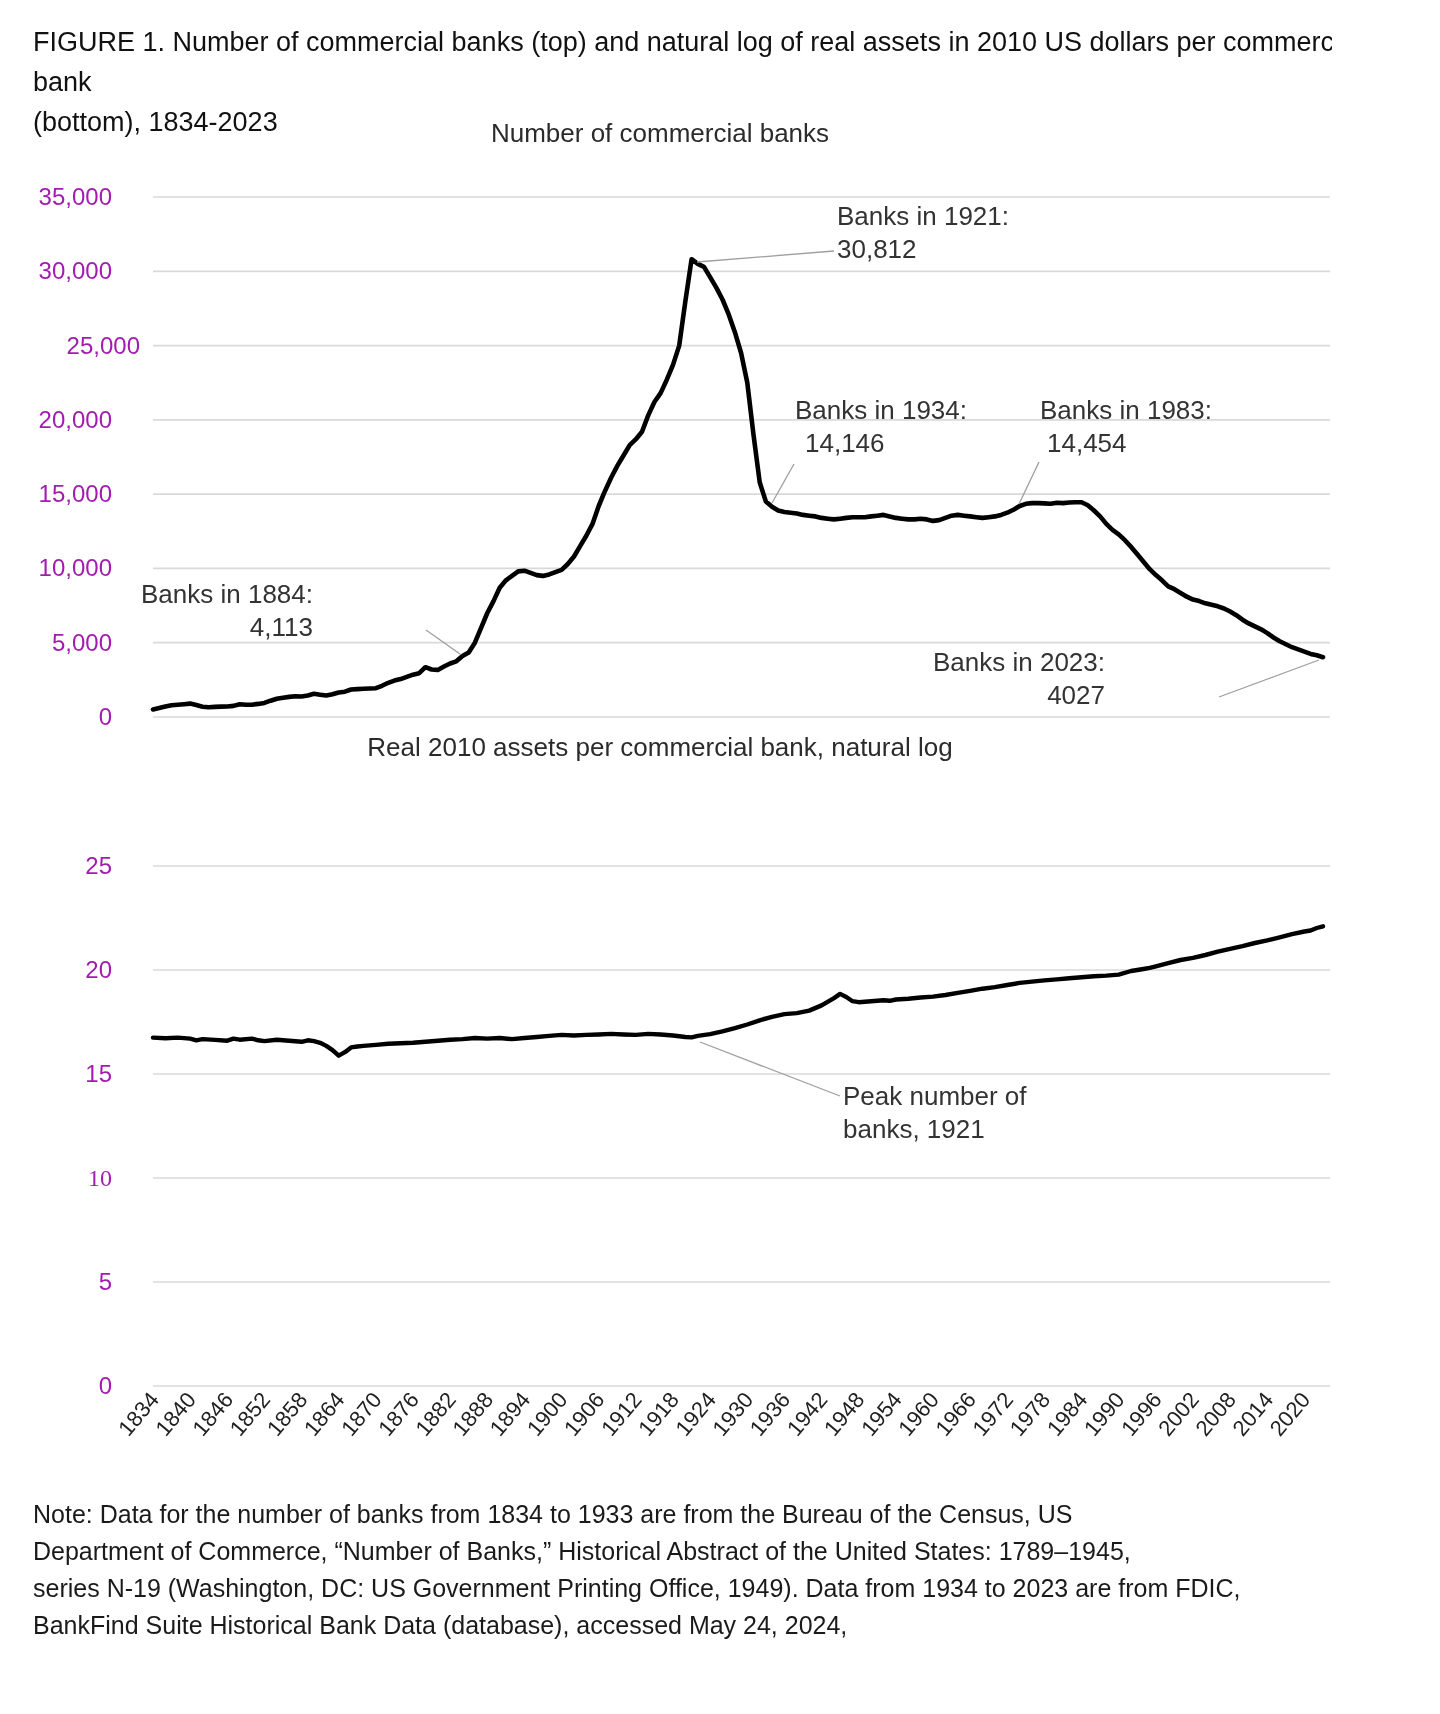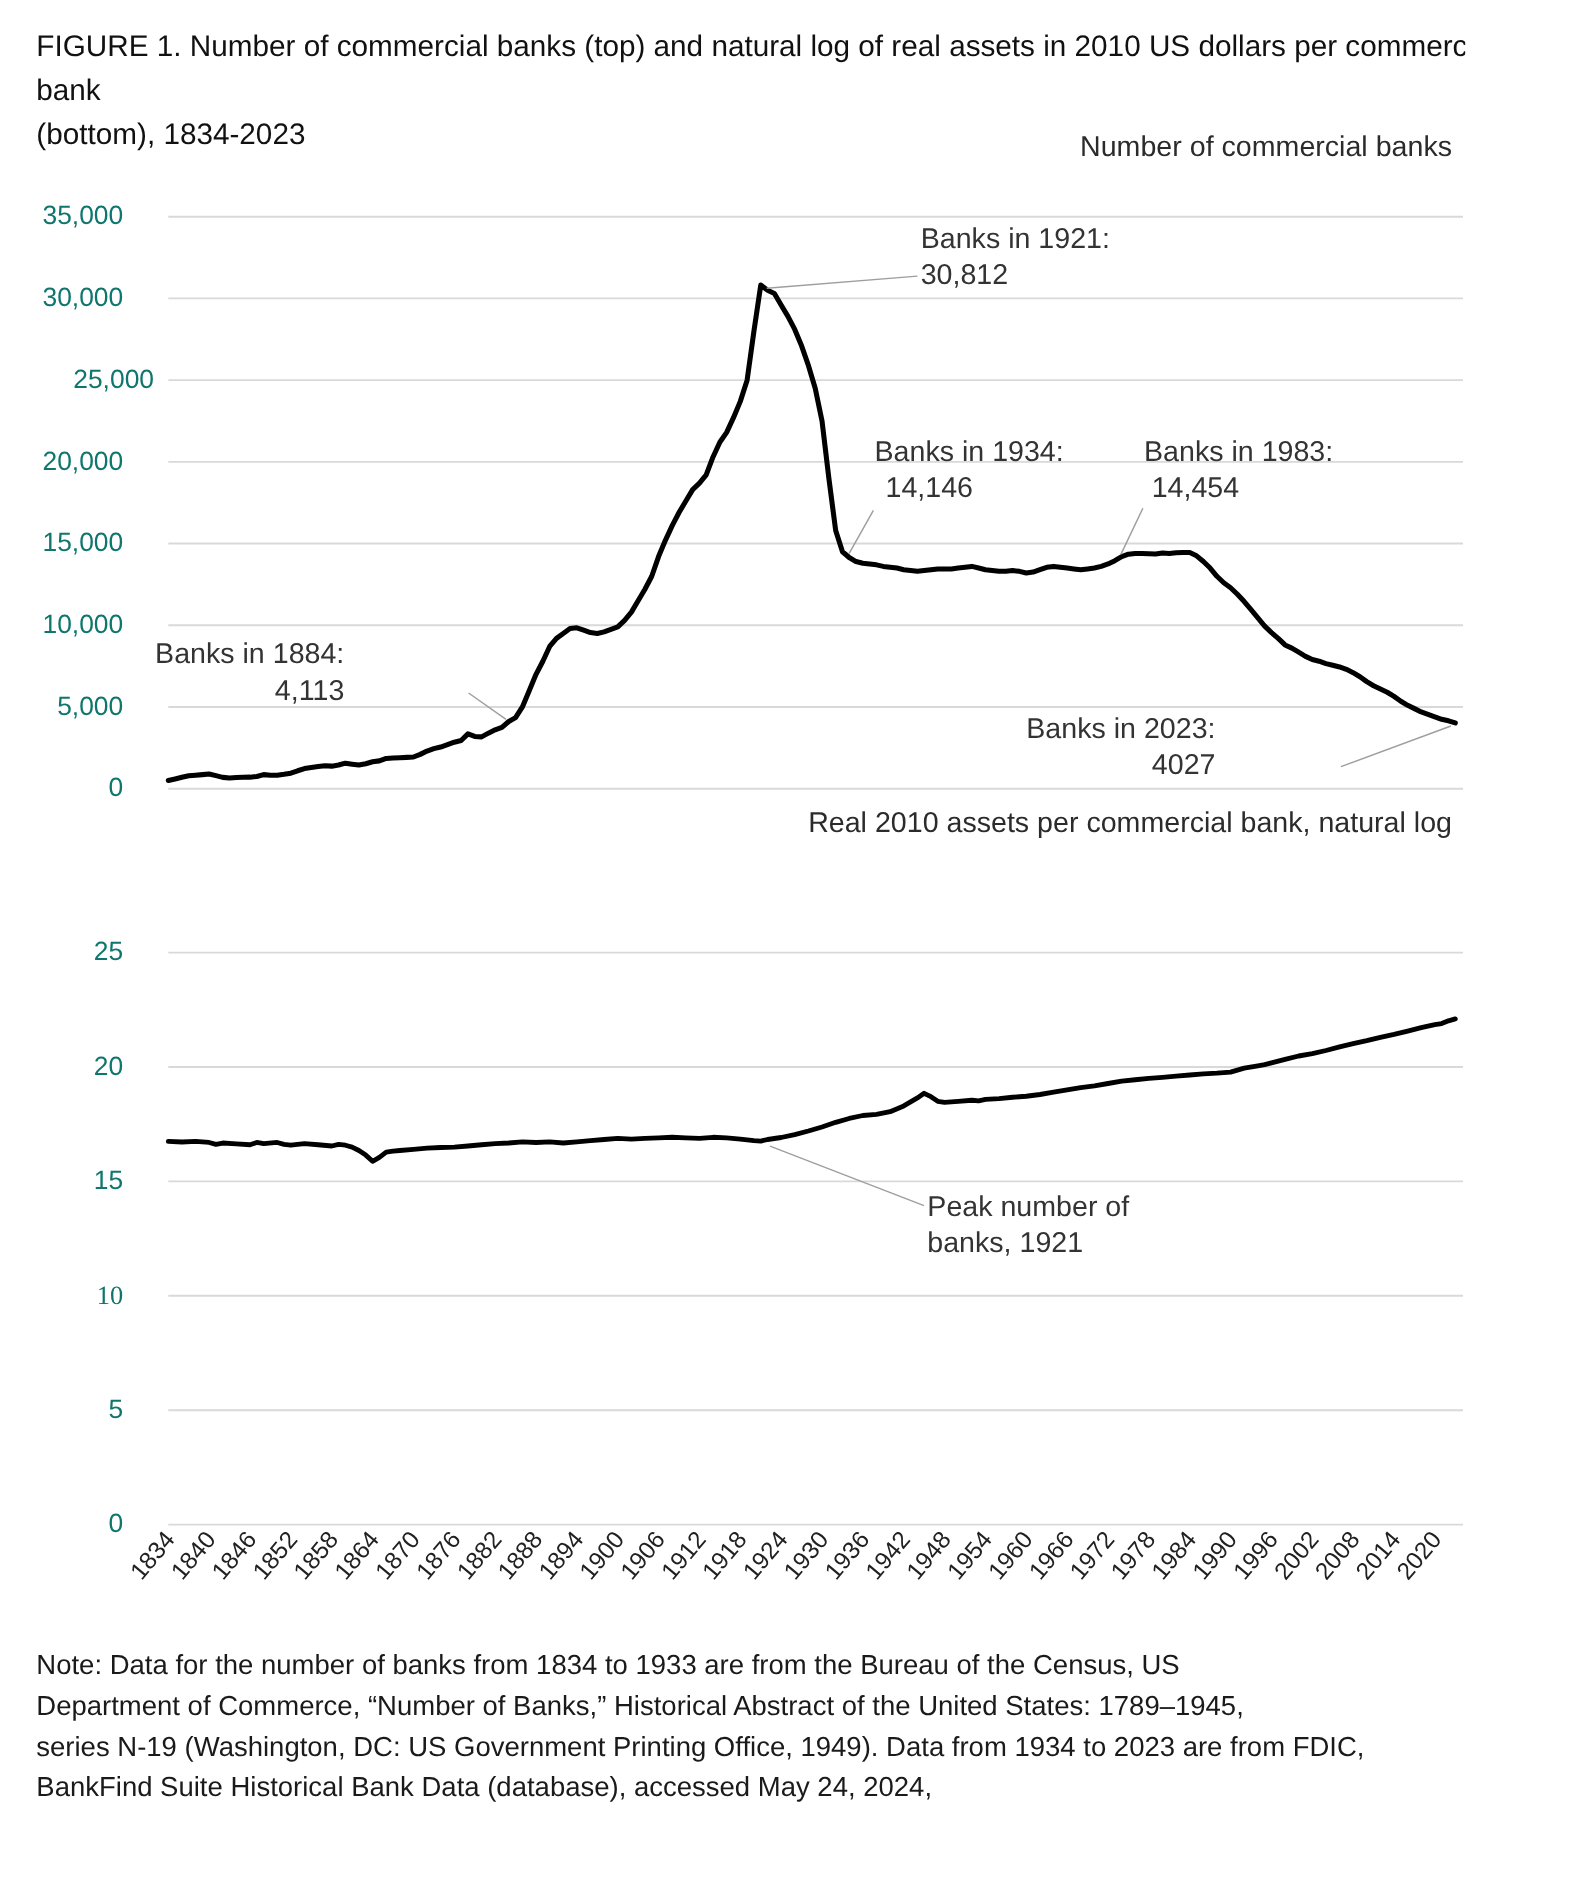--- a/index.html
+++ b/index.html
@@ -1,26 +1,26 @@
 <!DOCTYPE html>
 <html><head>
 <meta charset="utf-8">
 <style>
   html,body{margin:0;padding:0;background:#ffffff;}
   .page{position:relative;width:1332px;height:1714px;background:#fff;overflow:hidden;
         font-family:"Liberation Sans",sans-serif;color:#212121;}
   .figure-title{position:absolute;left:33px;top:22px;width:1380px;
         font-size:27px;line-height:40px;color:#111;}
-  .chart-title{position:absolute;left:0;width:1320px;text-align:right;
+  .chart-title{position:absolute;left:0;width:1320px;text-align:center;
         font-size:26px;color:#2b2b2b;}
   #chart1-title{top:118px;}
   #chart2-title{top:732px;}
   svg.layer{position:absolute;left:0;top:0;}
   .ylab{position:absolute;left:0;width:112px;text-align:right;
-        font-size:24px;color:#0f766e;line-height:24px;}
+        font-size:24px;color:#a21caf;line-height:24px;}
   .ann{position:absolute;font-size:26px;line-height:33px;color:#333;white-space:nowrap;}
   .note{position:absolute;left:33px;top:1496px;font-size:25px;line-height:37px;
         color:#1a1a1a;white-space:nowrap;}
 </style>
 </head>
 <body>
 
 <div class="page">
 
   <div class="figure-title">

